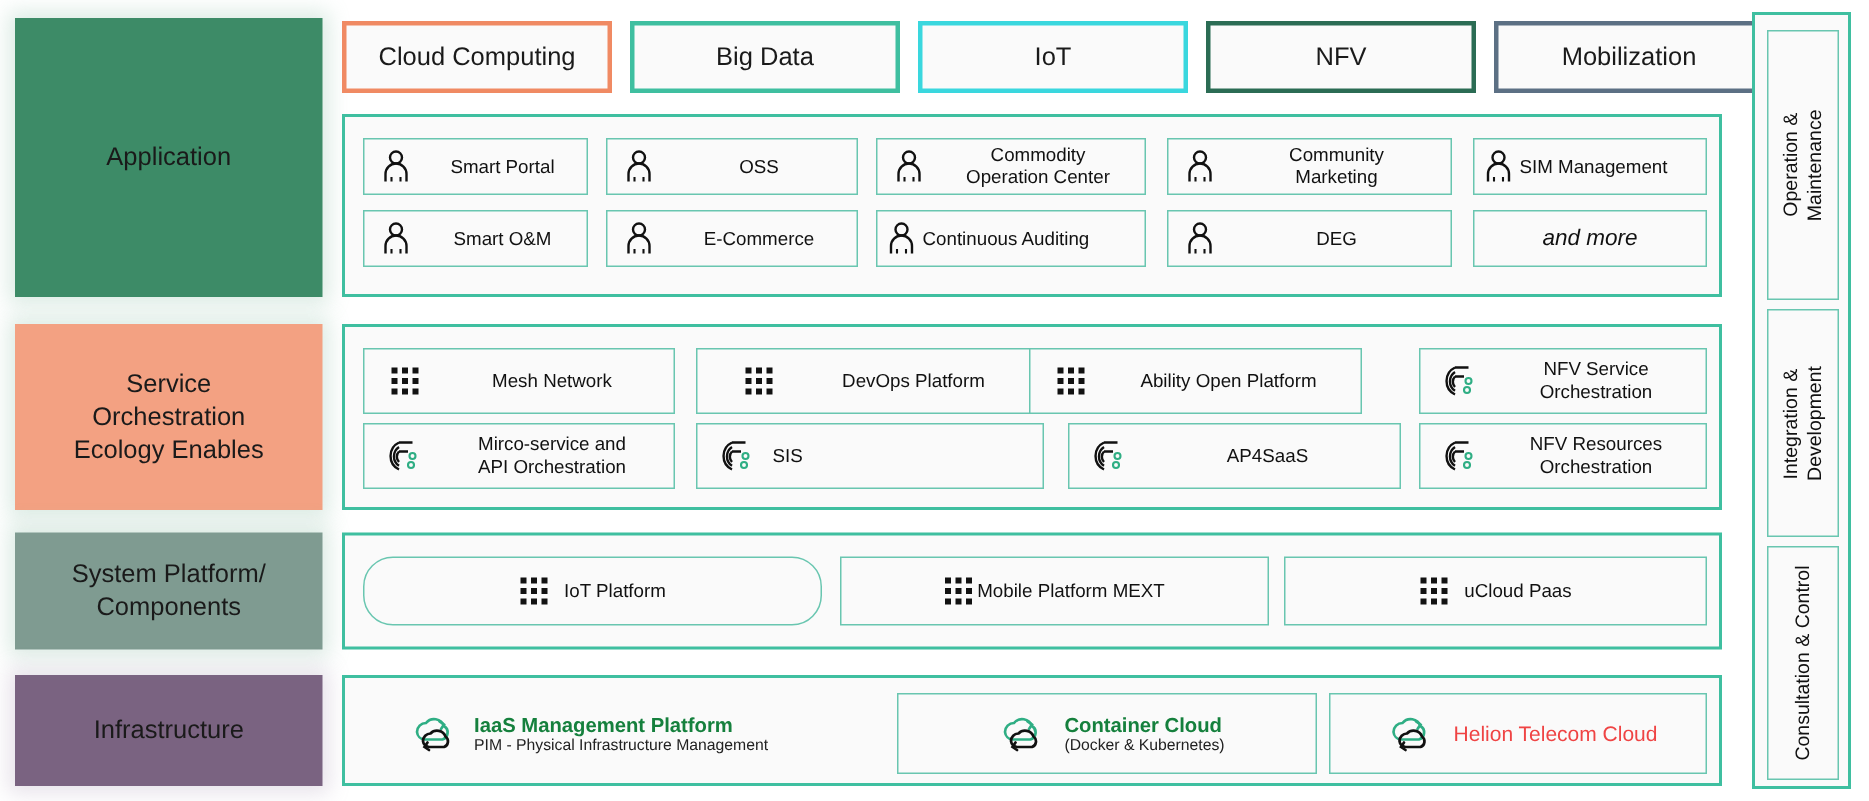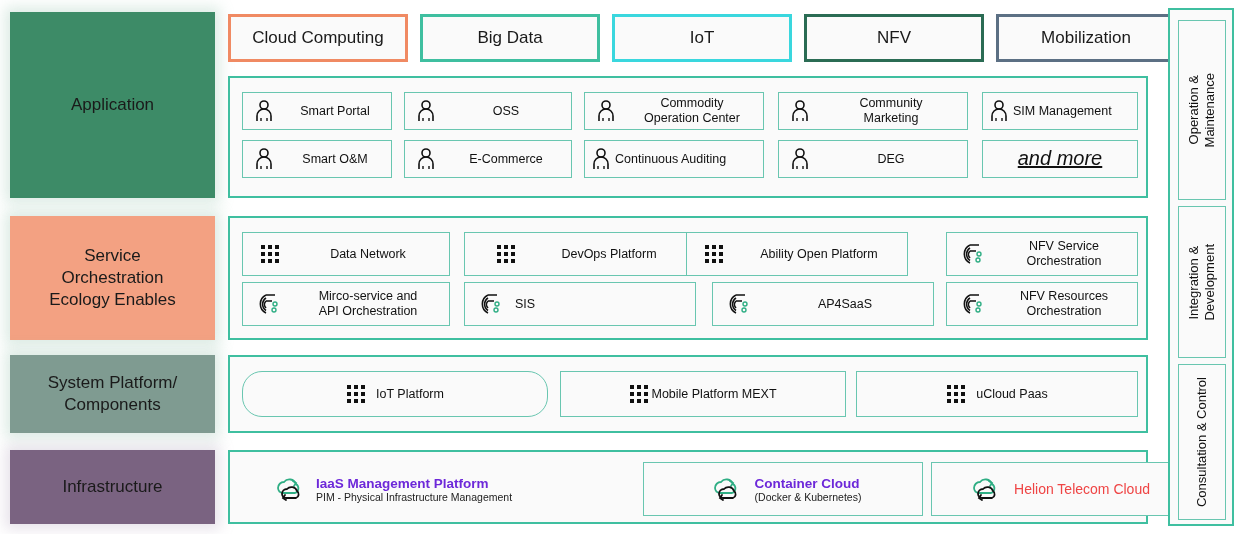--- a/index.html
+++ b/index.html
@@ -75,34 +75,34 @@
   }
   .tile .ico { flex: 0 0 auto; display: flex; align-items: center; justify-content: center; }
   .tile .lbl { flex: 1 1 auto; text-align: center; line-height: 1.18; padding: 0 2px; }
   .tile.center-lbl .lbl { text-align: center; }
 
   .tile .lbl.two { white-space: pre-line; }
   .app-tile { height: 38px; }
   .app-tile .ico { width: 30px; margin-left: 6px; }
 
   
-  .more-lbl { font-style: italic; text-decoration: underline; font-size: 20px; }
+  .more-lbl { font-style: italic; font-size: 15px; }
 
   
   .svc-tile { height: 44px; }
   .svc-tile .ico { width: 34px; margin-left: 10px; }
 
   
   .sys-tile { height: 46px; }
 
   
-  .infra-tile { height: 54px; margin-left: 45px; }
+  .infra-tile { height: 54px; }
   .infra-tile .ico { width: 40px; }
   .infra-lbl { display: flex; flex-direction: column; justify-content: center; }
-  .infra-lbl .t1 { font-size: 13.5px; font-weight: bold; color: #6d28d9; }
+  .infra-lbl .t1 { font-size: 13.5px; font-weight: bold; color: #15803d; }
   .infra-lbl .t2 { font-size: 10.5px; color: #222; }
 
   
   .side-outer {
     position: absolute;
     left: 1168px; top: 8px; width: 66px; height: 518px;
     background: #fafafa;
     border: 2px solid #3fbfa0;
     box-sizing: border-box;
   }
@@ -287,21 +287,21 @@
               <rect x="15" y="1" width="4" height="4"></rect>
               <rect x="1" y="8" width="4" height="4"></rect>
               <rect x="8" y="8" width="4" height="4"></rect>
               <rect x="15" y="8" width="4" height="4"></rect>
               <rect x="1" y="15" width="4" height="4"></rect>
               <rect x="8" y="15" width="4" height="4"></rect>
               <rect x="15" y="15" width="4" height="4"></rect>
             </g>
           </svg>
       </span>
-      <span class="lbl">Data Network</span>
+      <span class="lbl">Mesh Network</span>
     </div>
 
     <div class="tile svc-tile" style="position:absolute;left:234px;top:14px;width:232px;padding-left:14px;">
       <span class="ico">
         <svg width="20" height="20" viewBox="0 0 20 20">
             <g fill="#111">
               <rect x="1" y="1" width="4" height="4"></rect>
               <rect x="8" y="1" width="4" height="4"></rect>
               <rect x="15" y="1" width="4" height="4"></rect>
               <rect x="1" y="8" width="4" height="4"></rect>

